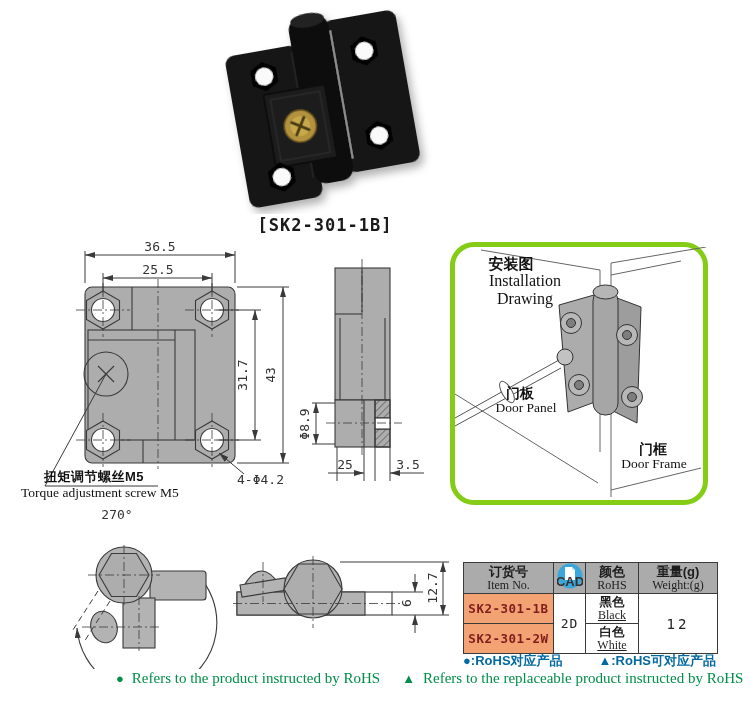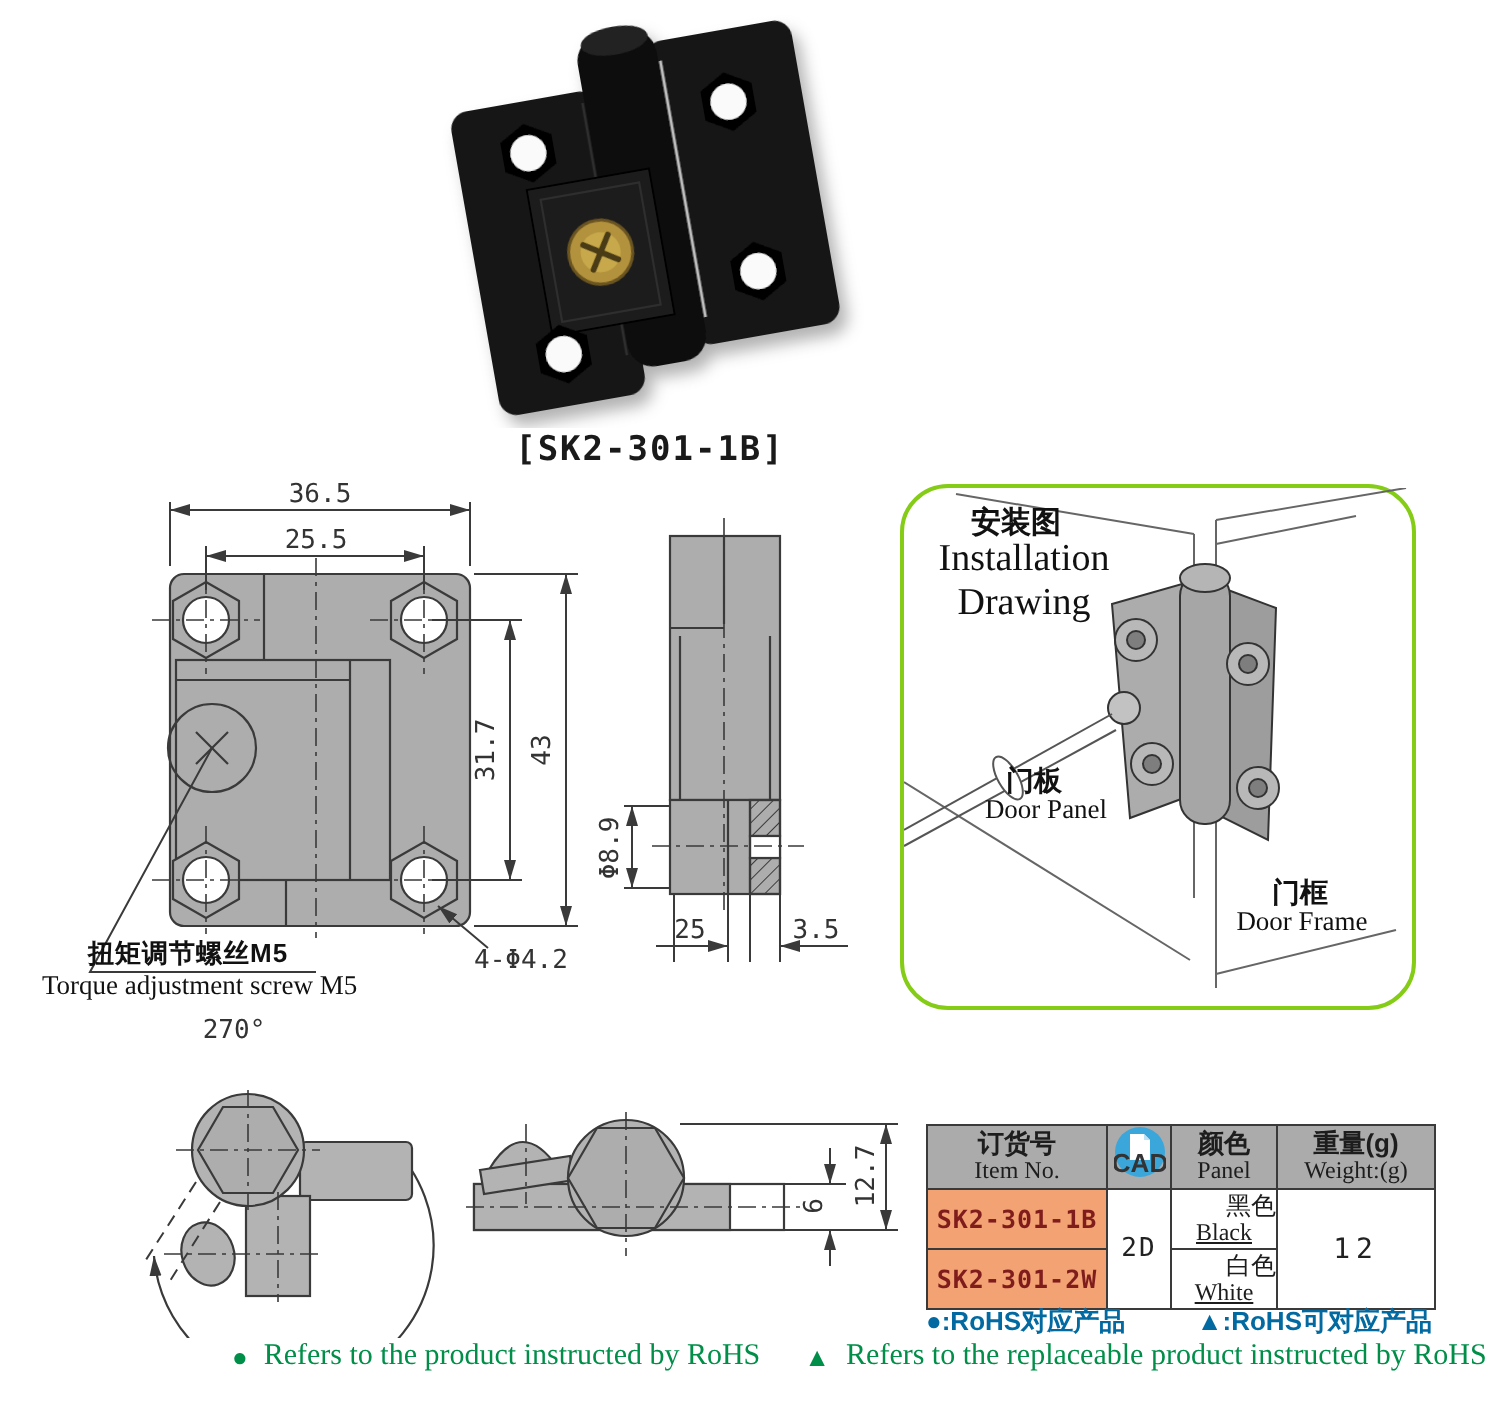--- a/index.html
+++ b/index.html
@@ -8,31 +8,31 @@
   .abs{position:absolute;}
   .serif{font-family:"Liberation Serif",serif;}
   .zh{font-family:"Liberation Sans","DejaVu Sans",sans-serif;}
   .code-label{left:230px;top:215px;width:190px;text-align:center;
               font-family:"DejaVu Sans Mono",monospace;font-size:17px;font-weight:bold;color:#1a1a1a;letter-spacing:1px;}
   svg text{font-family:"DejaVu Sans Mono",monospace;fill:#333;font-size:13px;}
   
   .torque-zh{left:44px;top:468px;font-size:13px;font-weight:bold;color:#111;letter-spacing:.5px;}
   .torque-en{left:21px;top:485px;font-size:13.5px;color:#111;}
   
-  .inst-box{left:450px;top:242px;width:258px;height:263px;border:2px solid #84cc16;border-radius:24px;box-sizing:border-box;}
+  .inst-box{left:450px;top:242px;width:258px;height:263px;border:5px solid #84cc16;border-radius:24px;box-sizing:border-box;}
   .inst-label{position:absolute;text-align:center;color:#111;}
   
   .spec-table{position:absolute;left:463px;top:562px;border-collapse:collapse;table-layout:fixed;border-radius:23px;}
   .spec-table td,.spec-table th{border:1.6px solid #3a3a3a;padding:0;text-align:center;vertical-align:middle;overflow:hidden;}
   .spec-table th{background:#ababab;font-weight:normal;}
   .hdr-zh{font-size:13px;font-weight:bold;color:#1d1d1d;line-height:1.1;}
   .hdr-en{font-family:"Liberation Serif",serif;font-size:12px;color:#1d1d1d;line-height:1.05;}
   .cell-item{background:#f3a273;font-family:"DejaVu Sans Mono",monospace;font-size:12.5px;font-weight:bold;color:#7f1d1d;letter-spacing:.5px;}
   .cell-mono{font-family:"DejaVu Sans Mono",monospace;font-size:13px;color:#222;letter-spacing:1px;}
-  .cc-zh{font-size:12.5px;font-weight:normal;color:#1d1d1d;line-height:1.05;text-align:right;}
+  .cc-zh{font-size:12.5px;font-weight:bold;color:#1d1d1d;line-height:1.05;}
   .cc-en{font-family:"Liberation Serif",serif;font-size:12px;color:#1d1d1d;line-height:1.0;text-decoration:underline;}
   .legend{left:463px;top:652px;width:253px;display:flex;justify-content:space-between;
           color:#0369a1;font-size:13px;font-weight:bold;}
   .footer{left:116px;top:670px;width:630px;display:flex;align-items:center;color:#008e49;}
   .footer .txt{font-family:"Liberation Serif",serif;font-size:15px;white-space:nowrap;}
   .footer .sym{font-size:13px;line-height:1;}
 </style>
 </head>
 <body>
 
@@ -270,21 +270,21 @@
           <circle cx="177" cy="150" r="4.5" fill="#7e7e7e"></circle>
         <circle cx="110" cy="110" r="8" fill="#c2c2c2"></circle>
       </g>
       <g stroke="#555" stroke-width="1" fill="none">
         <line x1="0" y1="171" x2="104" y2="113"></line>
         <line x1="0" y1="179" x2="106" y2="121"></line>
         <ellipse cx="52" cy="145" rx="5" ry="12" transform="rotate(-30 52 145)" fill="#fff"></ellipse>
       </g>
     </svg>
     <div class="inst-label zh" style="left:8px;top:8px;width:96px;font-size:15px;font-weight:bold">安装图</div>
-    <div class="inst-label serif" style="left:0;top:25px;width:120px;font-size:19px">Installation Drawing</div>
+    <div class="inst-label serif" style="left:10px;top:25px;width:120px;font-size:16px">Installation Drawing</div>
     <div class="inst-label zh" style="left:15px;top:138px;width:100px;font-size:14px;font-weight:bold">门板</div>
     <div class="inst-label serif" style="left:11px;top:153px;width:120px;font-size:13.5px">Door Panel</div>
     <div class="inst-label zh" style="left:148px;top:194px;width:100px;font-size:14px;font-weight:bold">门框</div>
     <div class="inst-label serif" style="left:139px;top:209px;width:120px;font-size:13.5px">Door Frame</div>
   </div>
 
   <table class="spec-table">
     <colgroup>
         <col style="width:90px">
         <col style="width:32px">
@@ -300,21 +300,21 @@
       <th>
         <svg width="26" height="26" viewBox="0 0 26 26">
           <circle cx="13" cy="13" r="12.5" fill="#3ba6da"></circle>
           <path d="M8,4 h7 l3,3 v10 h-10 z" fill="#fff"></path>
           <path d="M15,4 v3 h3 z" fill="#bfe2f4"></path>
           <text x="13" y="23" font-size="6" font-weight="bold" text-anchor="middle" fill="#fff" style="font-family:'Liberation Sans',sans-serif">CAD</text>
         </svg>
       </th>
       <th>
         <div class="hdr-zh">颜色</div>
-        <div class="hdr-en">Panel</div>
+        <div class="hdr-en">RoHS</div>
       </th>
       <th>
         <div class="hdr-zh">重量(g)</div>
         <div class="hdr-en">Weight:(g)</div>
       </th>
     </tr>
     <tr style="height:30px">
       <td class="cell-item">SK2-301-1B</td>
       <td class="cell-mono" rowspan="2">2D</td>
       <td>

